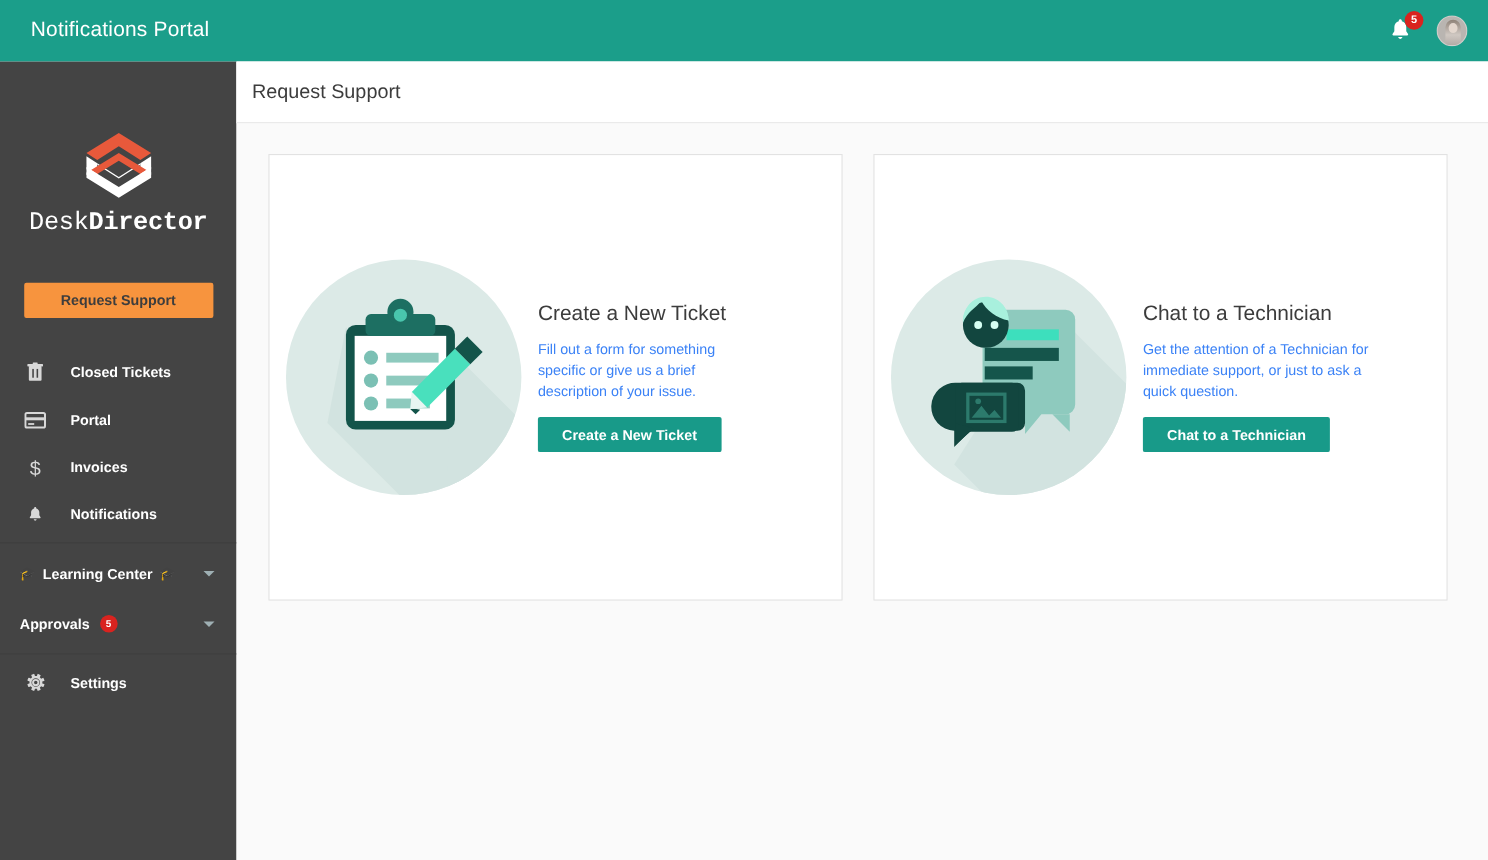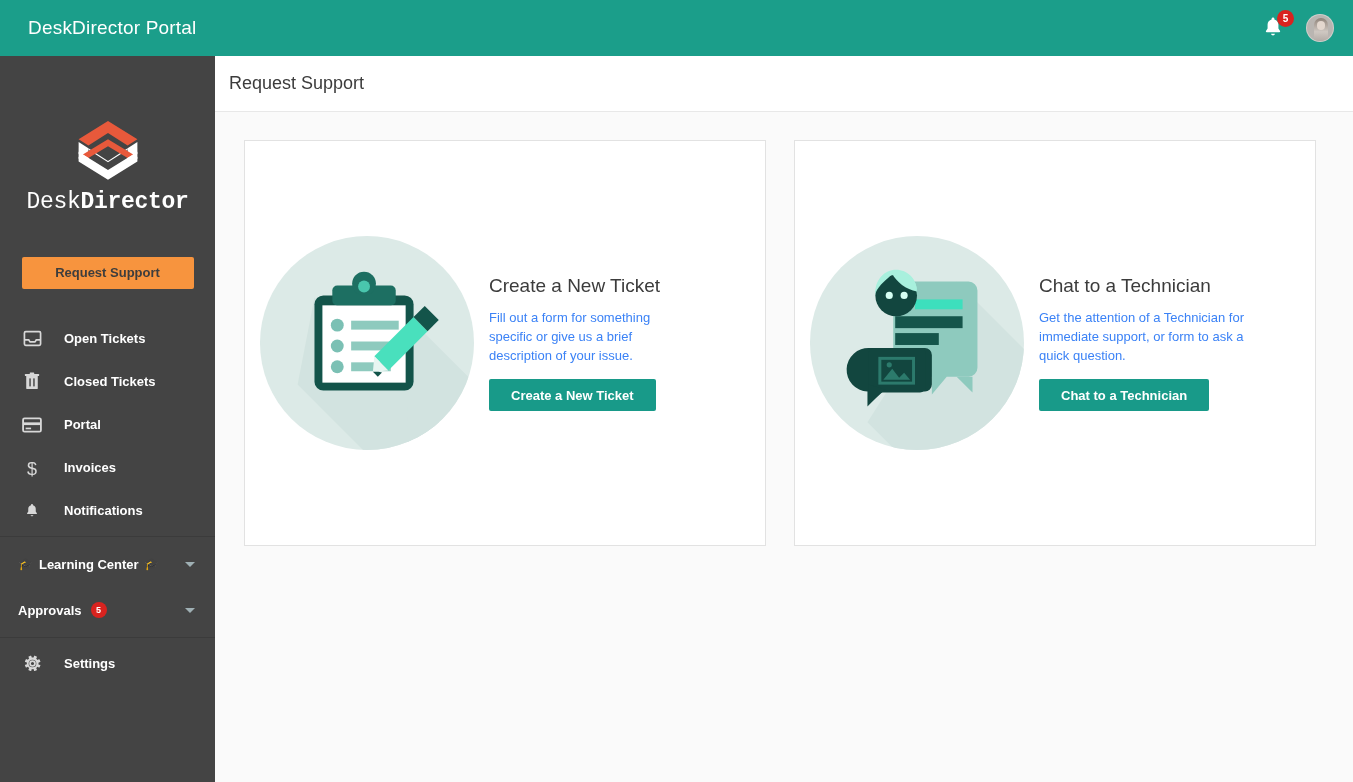--- a/index.html
+++ b/index.html
@@ -200,21 +200,21 @@
     height: 32px;
     padding: 0 22px;
     border-radius: 2px;
     cursor: pointer;
   }
 </style>
 </head>
 <body>
 
 <div class="topbar">
-  <div class="topbar-title">DeskDirector Portal</div>
+  <div class="topbar-title">Notifications Portal</div>
 
   <div class="topbar-right">
 
     <div class="bell-wrap">
       <svg width="26" height="26" viewBox="0 0 24 24">
         <path d="M12 3.2c-.7 0-1.3.6-1.3 1.3v.5C8.6 5.5 7 7.4 7 9.7v3.6l-1.5 2.4c-.3.5.1 1.1.7 1.1h11.6c.6 0 1-.6.7-1.1L17 13.3V9.7c0-2.3-1.6-4.2-3.7-4.7v-.5c0-.7-.6-1.3-1.3-1.3z" fill="#ffffff"></path>
         <path d="M10.2 18.2c.2.9 1 1.6 1.8 1.6s1.6-.7 1.8-1.6z" fill="#ffffff"></path>
       </svg>
       <span class="bell-badge">5</span>
     </div>
@@ -242,29 +242,20 @@
     </svg>
     <div class="logo-text">
       <span class="lt-light">Desk</span><span class="lt-bold">Director</span>
     </div>
   </div>
 
   <button class="request-btn">Request Support</button>
 
   <div class="nav">
 
-    <div class="nav-item">
-      <span class="nav-icon">
-        <svg width="19" height="17" viewBox="0 0 22 20">
-          <rect x="1.5" y="2" width="19" height="16" rx="1.5" fill="none" stroke="#d8d8d8" stroke-width="2"></rect>
-          <path d="M1.5 11.5h5l1.5 2.5h6l1.5-2.5h5" fill="none" stroke="#d8d8d8" stroke-width="2" stroke-linejoin="round"></path>
-        </svg>
-      </span>
-      <span class="nav-label">Open Tickets</span>
-    </div>
 
     <div class="nav-item">
       <span class="nav-icon">
         <svg width="16" height="19" viewBox="0 0 18 21">
           <rect x="2.5" y="4" width="13" height="15" rx="1" fill="#d8d8d8"></rect>
           <rect x="1" y="2" width="16" height="2.4" rx=".6" fill="#d8d8d8"></rect>
           <rect x="6.5" y="0.4" width="5" height="2" rx=".6" fill="#d8d8d8"></rect>
           <rect x="6" y="7" width="1.6" height="9" fill="#444444"></rect>
           <rect x="10.4" y="7" width="1.6" height="9" fill="#444444"></rect>
         </svg>
@@ -406,19 +397,19 @@
         <path d="M62 115 H118 a7 7 0 0 1 7 7 V152 a7 7 0 0 1 -7 7 H75 L60 174 V159 a7 7 0 0 1 2 -44 Z" fill="#12463f"></path>
         <rect x="61" y="115" width="58" height="45" rx="6" fill="#12463f"></rect>
         <path d="M61 152 L61 172 L78 157 Z" fill="#12463f"></path>
         <rect x="71" y="124" width="37" height="28" fill="#2c7a6c"></rect>
         <rect x="74" y="127" width="31" height="22" fill="#12463f"></rect>
         <path d="M76 147 L85 136 L92 145 L97 140 L103 147 Z" fill="#2c7a6c"></path>
         <circle cx="82" cy="132" r="2.6" fill="#2c7a6c"></circle>
       </svg>
       <div class="card-body">
         <h2 class="card-title">Chat to a Technician</h2>
-        <p class="card-desc">Get the attention of a Technician for immediate support, or form to ask a quick question.</p>
+        <p class="card-desc">Get the attention of a Technician for immediate support, or just to ask a quick question.</p>
         <button class="card-btn">Chat to a Technician</button>
       </div>
     </div>
 
   </div>
 </div>
 
 </body></html>

